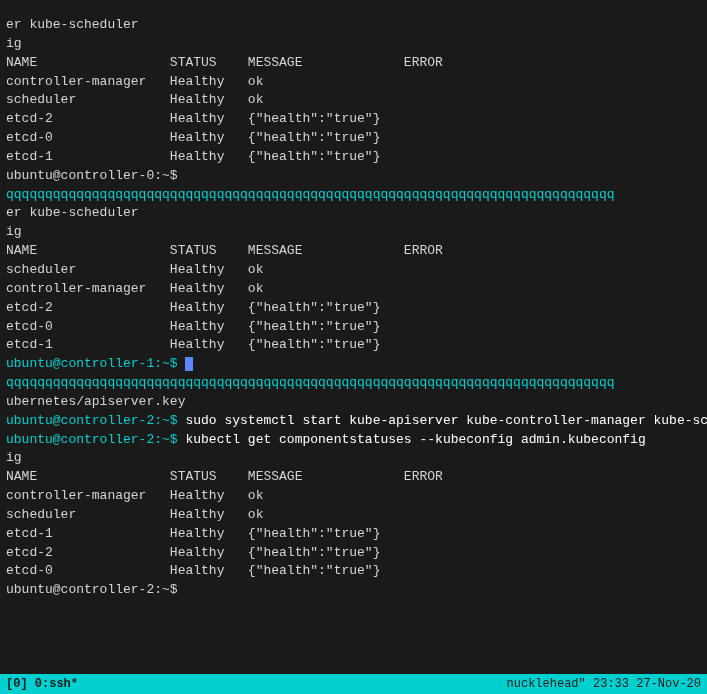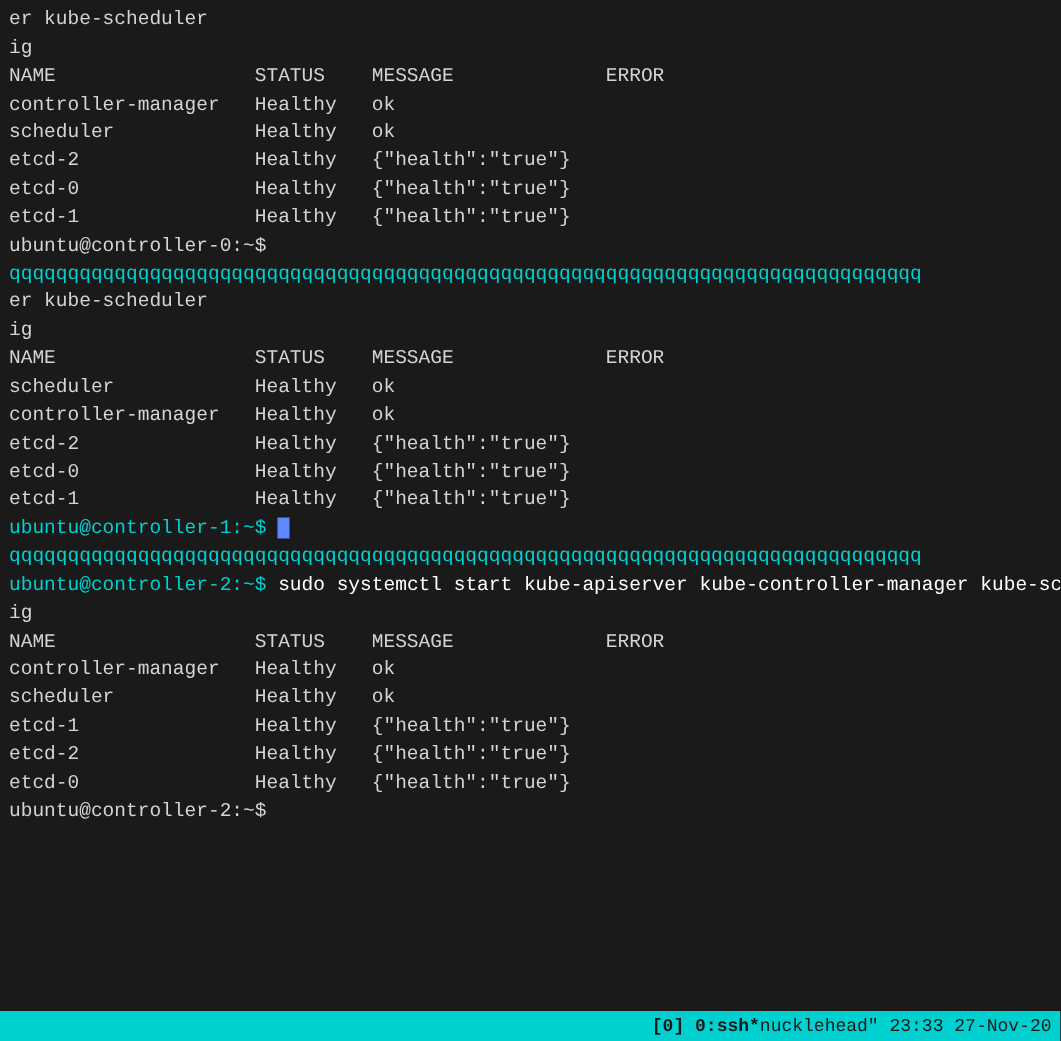--- a/index.html
+++ b/index.html
@@ -14,42 +14,42 @@
     }
     .terminal {
       width: 707px;
       height: 694px;
       background: #1a1a1a;
       display: flex;
       flex-direction: column;
     }
     .terminal-body {
       flex: 1;
-      padding: 4px 6px;
+      padding: 16px 6px;
       overflow: hidden;
       line-height: 1.45;
     }
     .line {
       white-space: pre;
       display: block;
     }
     .cursor {
       display: inline-block;
       background: #5f87ff;
       width: 8px;
       height: 14px;
       vertical-align: text-bottom;
     }
     .status-bar {
       background: #00d0d0;
       color: #1a1a1a;
       font-size: 12px;
       padding: 2px 6px;
       display: flex;
-      justify-content: flex-end;
+      justify-content: space-between;
       align-items: center;
       height: 20px;
     }
     .status-left { color: #1a1a1a; font-weight: bold; }
     .status-right { color: #1a1a1a; }
   </style>
 </head>
 <body>
 
 <div class="terminal">
@@ -67,21 +67,23 @@
       <span class="line" style="color: rgb(212, 212, 212);">er kube-scheduler</span>
       <span class="line" style="color: rgb(212, 212, 212);">ig</span>
       <span class="line" style="color: rgb(212, 212, 212);">NAME                 STATUS    MESSAGE             ERROR</span>
       <span class="line" style="color: rgb(212, 212, 212);">scheduler            Healthy   ok</span>
       <span class="line" style="color: rgb(212, 212, 212);">controller-manager   Healthy   ok</span>
       <span class="line" style="color: rgb(212, 212, 212);">etcd-2               Healthy   {"health":"true"}</span>
       <span class="line" style="color: rgb(212, 212, 212);">etcd-0               Healthy   {"health":"true"}</span>
       <span class="line" style="color: rgb(212, 212, 212);">etcd-1               Healthy   {"health":"true"}</span>
       <span class="line"><span style="color: rgb(0, 208, 208);">ubuntu@controller-1:~$ </span><span class="cursor"></span></span>
       <span class="line" style="color: rgb(0, 208, 208);">qqqqqqqqqqqqqqqqqqqqqqqqqqqqqqqqqqqqqqqqqqqqqqqqqqqqqqqqqqqqqqqqqqqqqqqqqqqqqq</span>
+      <span class="line" style="color: rgb(212, 212, 212);">ubernetes/apiserver.key</span>
       <span class="line"><span style="color: rgb(0, 208, 208);">ubuntu@controller-2:~$ </span><span style="color: rgb(255, 255, 255);">sudo systemctl start kube-apiserver kube-controller-manager kube-scheduler</span></span>
+      <span class="line"><span style="color: rgb(0, 208, 208);">ubuntu@controller-2:~$ </span><span style="color: rgb(255, 255, 255);">kubectl get componentstatuses --kubeconfig admin.kubeconfig</span></span>
       <span class="line" style="color: rgb(212, 212, 212);">ig</span>
       <span class="line" style="color: rgb(212, 212, 212);">NAME                 STATUS    MESSAGE             ERROR</span>
       <span class="line" style="color: rgb(212, 212, 212);">controller-manager   Healthy   ok</span>
       <span class="line" style="color: rgb(212, 212, 212);">scheduler            Healthy   ok</span>
       <span class="line" style="color: rgb(212, 212, 212);">etcd-1               Healthy   {"health":"true"}</span>
       <span class="line" style="color: rgb(212, 212, 212);">etcd-2               Healthy   {"health":"true"}</span>
       <span class="line" style="color: rgb(212, 212, 212);">etcd-0               Healthy   {"health":"true"}</span>
       <span class="line" style="color: rgb(212, 212, 212);">ubuntu@controller-2:~$</span>
     </div>
   <div class="status-bar">

